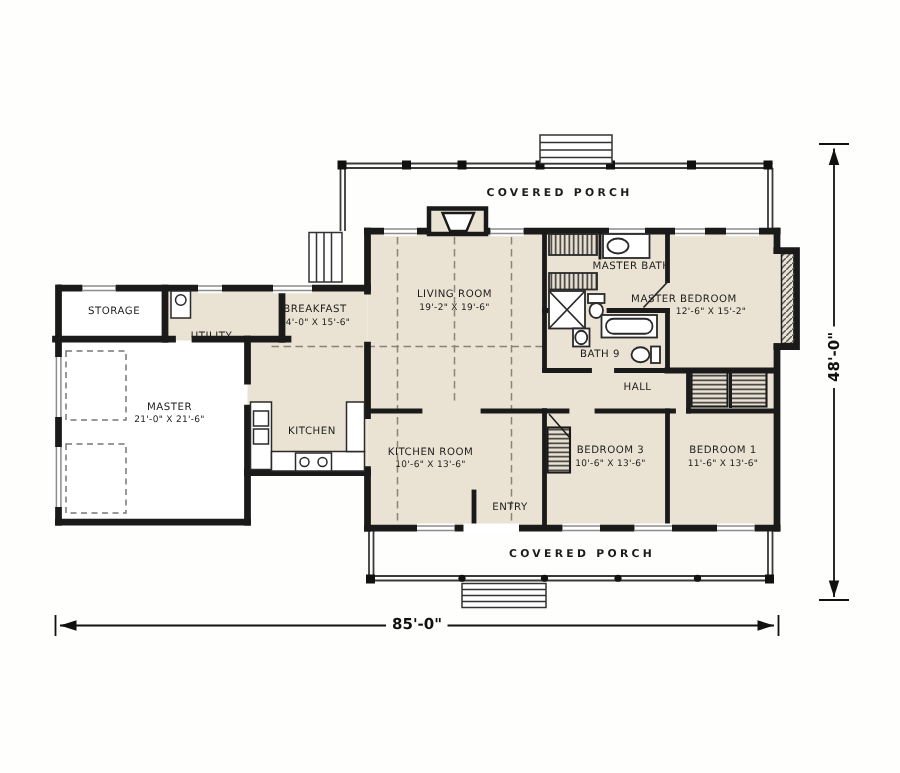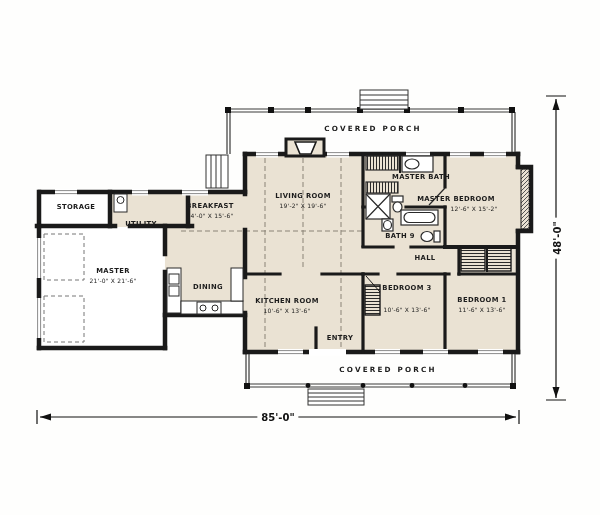--- a/index.html
+++ b/index.html
@@ -1,19 +1,19 @@
 <!DOCTYPE html>
 <html><head>
 <meta charset="utf-8">
 <style>
   html,body{margin:0;padding:0;background:#fff;}
   #stage{position:relative;width:600px;height:515px;background:#fefefdff;overflow:hidden;
          font-family:"DejaVu Sans",sans-serif;}
   #plan-svg{position:absolute;left:0;top:0;}
-  .lbl{position:absolute;transform:translate(-50%,-50%);font-weight:700;font-size:6.8px;
+  .lbl{position:absolute;transform:translate(-50%,-50%);font-weight:400;font-size:6.8px;
        letter-spacing:.35px;color:#1c1c1c;white-space:nowrap;z-index:5;}
   .dims{font-weight:400;font-size:6px;letter-spacing:.2px;}
   .porch-lbl{font-size:7.2px;letter-spacing:2.2px;font-weight:700;}
   .dim-text{position:absolute;transform:translate(-50%,-50%);font-weight:700;font-size:10px;
             color:#111;background:#fefefd;padding:0 4px;white-space:nowrap;z-index:6;}
   .dim-text.vert{transform:translate(-50%,-50%) rotate(-90deg);}
 </style>
 </head>
 <body>
 
@@ -224,25 +224,25 @@
 <div class="lbl dims" style="left:210px;top:215px">14'-0" X 15'-6"</div>
 <div class="lbl" style="left:303px;top:196px">LIVING ROOM</div>
 <div class="lbl dims" style="left:303px;top:205px">19'-2" X 19'-6"</div>
 <div class="lbl" style="left:421px;top:177px">MASTER BATH</div>
 <div class="lbl" style="left:456px;top:199px">MASTER BEDROOM</div>
 <div class="lbl dims" style="left:474px;top:208px">12'-6" X 15'-2"</div>
 <div class="lbl" style="left:400px;top:236px">BATH 9</div>
 <div class="lbl" style="left:425px;top:258px">HALL</div>
 <div class="lbl" style="left:113px;top:271px">MASTER</div>
 <div class="lbl dims" style="left:113px;top:280px">21'-0" X 21'-6"</div>
-<div class="lbl" style="left:208px;top:287px">DINING</div>
+<div class="lbl" style="left:208px;top:287px">KITCHEN</div>
 <div class="lbl" style="left:287px;top:301px">KITCHEN ROOM</div>
 <div class="lbl dims" style="left:287px;top:310px">10'-6" X 13'-6"</div>
 <div class="lbl" style="left:340px;top:338px">ENTRY</div>
-<div class="lbl" style="left:407px;top:288px">BEDROOM 3</div>
+<div class="lbl" style="left:407px;top:300px">BEDROOM 3</div>
 <div class="lbl dims" style="left:407px;top:309px">10'-6" X 13'-6"</div>
 <div class="lbl" style="left:482px;top:300px">BEDROOM 1</div>
 <div class="lbl dims" style="left:482px;top:309px">11'-6" X 13'-6"</div>
 <div class="lbl porch-lbl" style="left:373px;top:128px">COVERED PORCH</div>
 <div class="lbl porch-lbl" style="left:388px;top:369px">COVERED PORCH</div>
 <div class="dim-text" style="left:278px;top:417px">85'-0"</div>
 <div class="dim-text vert" style="left:557px;top:238px">48'-0"</div>
 
 </div>
 

